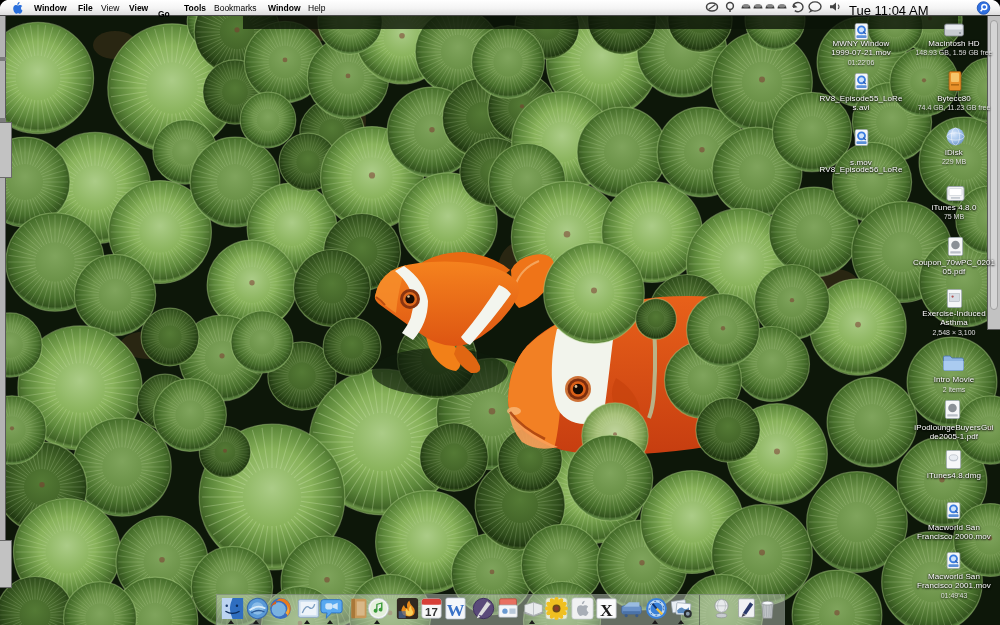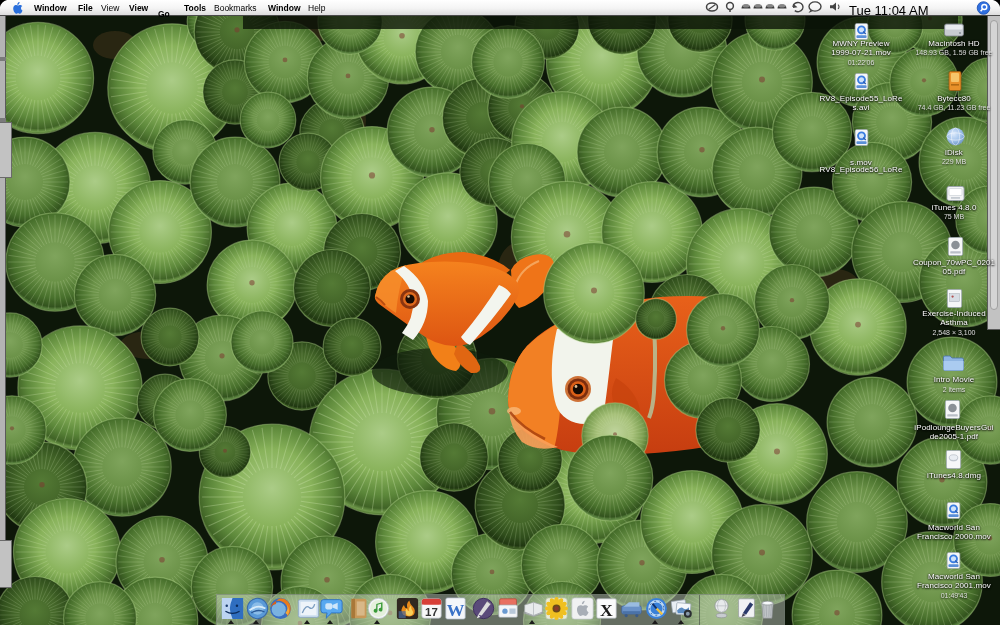--- a/index.html
+++ b/index.html
@@ -419,21 +419,21 @@
 <div style="position:absolute;left:0;top:118px;width:6px;height:4px;background:#7a7a7a;z-index:6"></div>
 <div style="position:absolute;left:987px;top:16px;width:13px;height:314px;background:#c2c2c2;border-left:1px solid #5a5a5a;border-bottom:1px solid #5a5a5a;z-index:5"></div>
 <div style="position:absolute;left:990px;top:20px;width:8px;height:290px;background:#d4d4d4;border:1px solid #a0a0a0;border-radius:4px;z-index:5"></div>
 <svg width="17" height="17" viewBox="0 0 20 20" style="position:absolute;left:853px;top:23px">
     <rect x="2.5" y="0.5" width="15" height="19" rx="2" fill="#f4f6f8" stroke="#9aa4ae" stroke-width="0.8"></rect>
     <circle cx="10" cy="8" r="5.2" fill="#3a7de0"></circle>
     <circle cx="10" cy="8" r="3" fill="#cfe2fa"></circle>
     <path d="M12,10 L15,13" stroke="#2a5cb0" stroke-width="1.6"></path>
     <rect x="4" y="14.5" width="12" height="3" fill="#5a8fd8" rx="1"></rect>
   </svg>
-<div class="lbl" style="left:791px;top:39px;width:140px">MWNY Preview</div>
+<div class="lbl" style="left:791px;top:39px;width:140px">MWNY Window</div>
 <div class="lbl" style="left:791px;top:48px;width:140px">1999-07-21.mov</div>
 <div class="inf" style="left:791px;top:58px;width:140px">01:22'06</div>
 <svg width="17" height="17" viewBox="0 0 20 20" style="position:absolute;left:853px;top:73px">
     <rect x="2.5" y="0.5" width="15" height="19" rx="2" fill="#f4f6f8" stroke="#9aa4ae" stroke-width="0.8"></rect>
     <circle cx="10" cy="8" r="5.2" fill="#3a7de0"></circle>
     <circle cx="10" cy="8" r="3" fill="#cfe2fa"></circle>
     <path d="M12,10 L15,13" stroke="#2a5cb0" stroke-width="1.6"></path>
     <rect x="4" y="14.5" width="12" height="3" fill="#5a8fd8" rx="1"></rect>
   </svg>
 <div class="lbl" style="left:791px;top:94px;width:140px">RV8_Episode55_LoRe</div>

